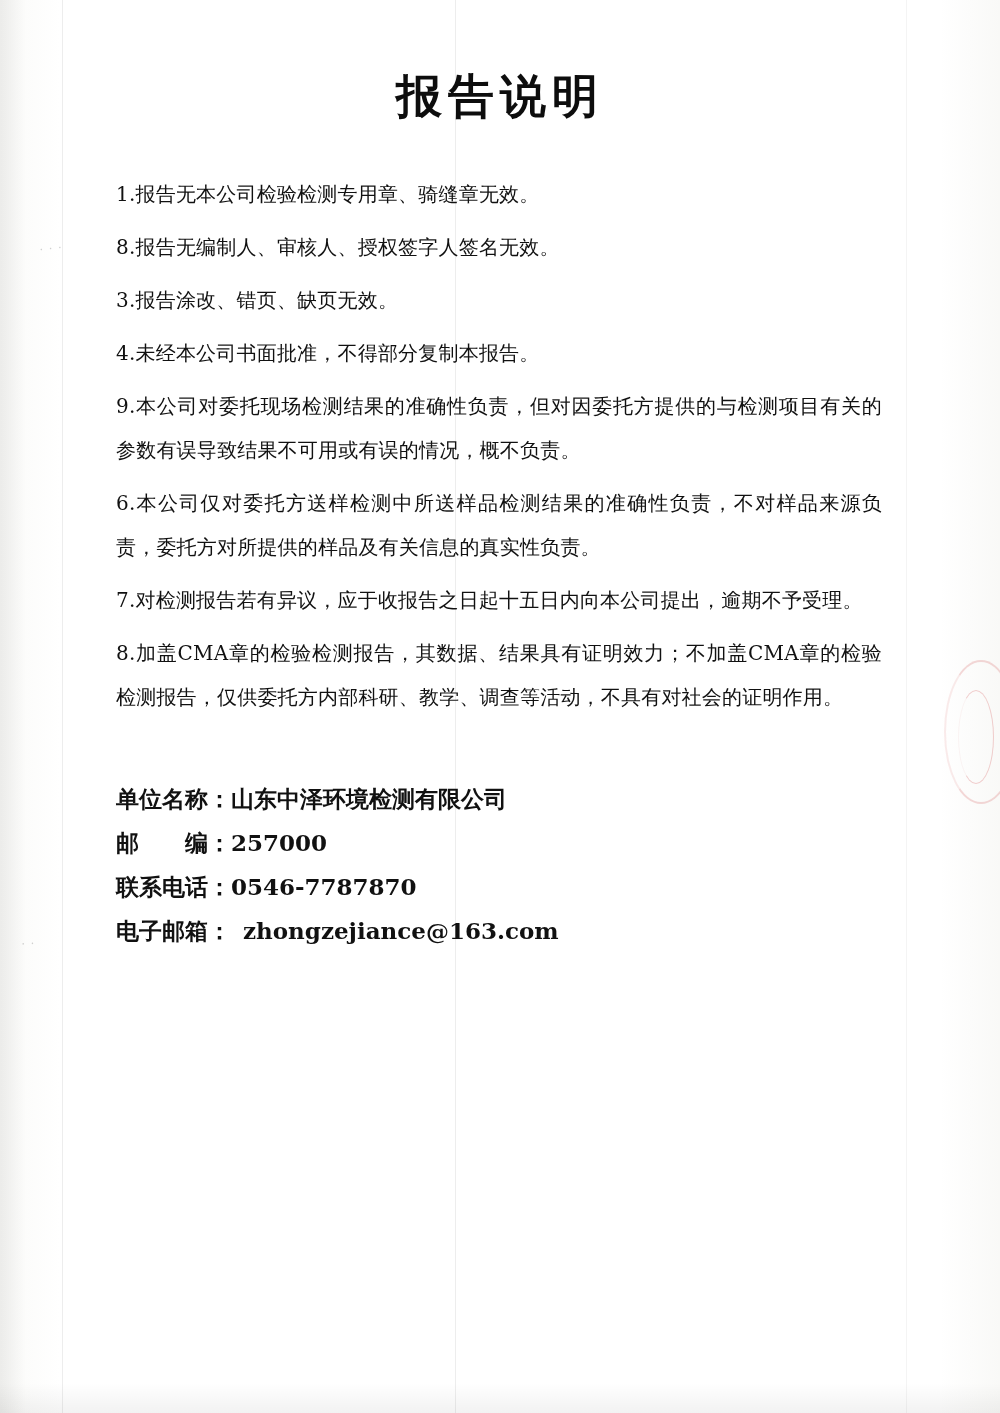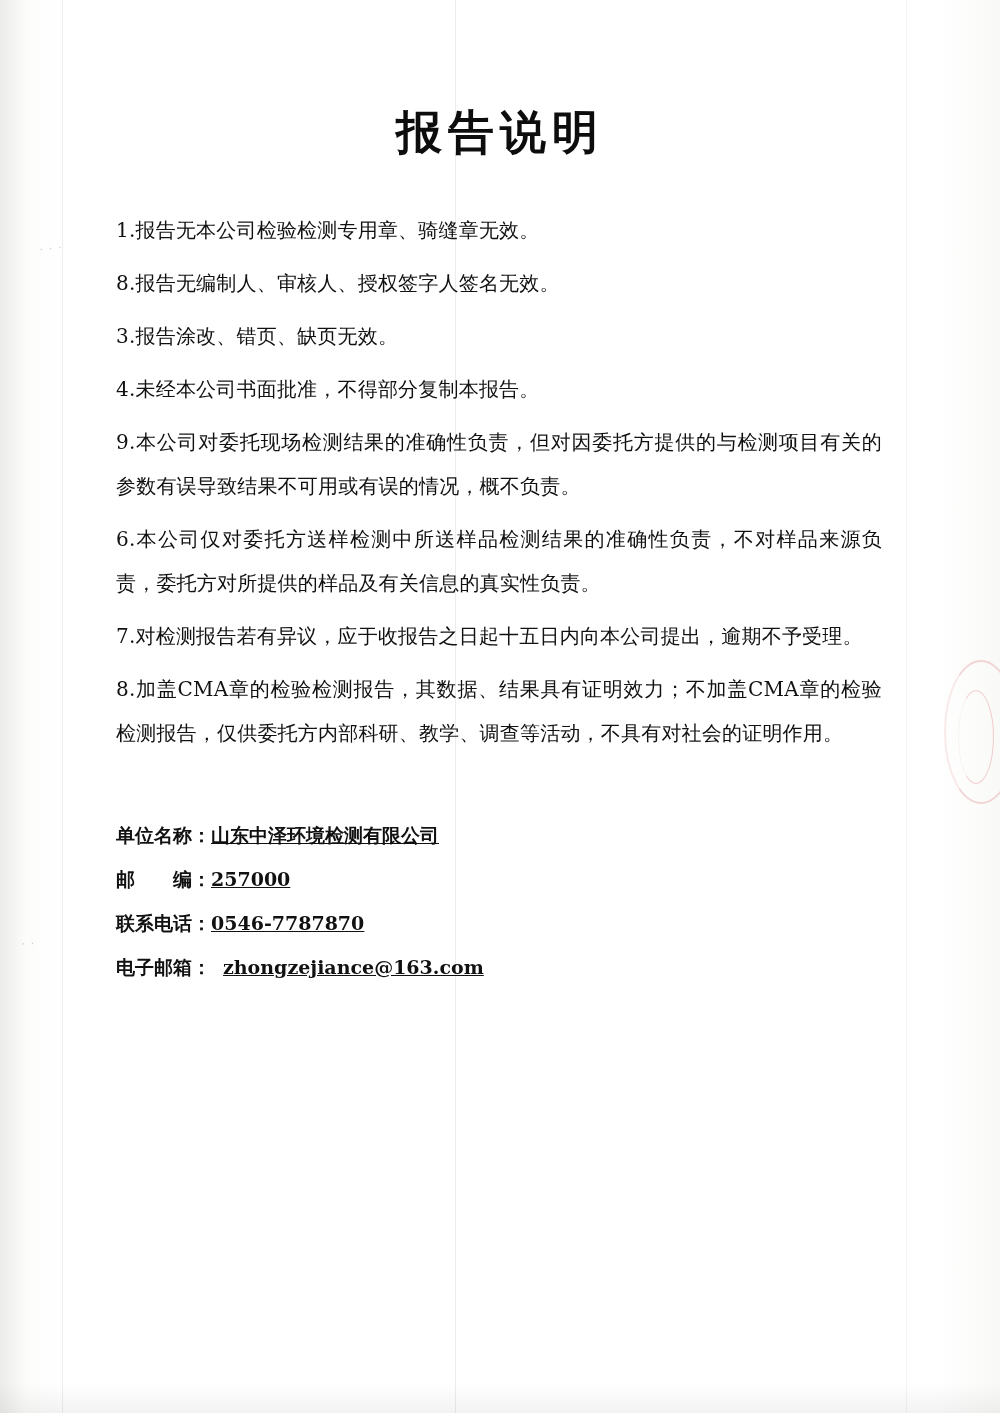--- a/index.html
+++ b/index.html
@@ -92,21 +92,21 @@
     top: 0;
   }
 
   .doc-title {
     text-align: center;
     font-family: "DejaVu Serif", "Liberation Serif", serif;
     font-weight: 700;
     font-size: 46px;
     letter-spacing: 6px;
     margin: 0;
-    padding-top: 102px;
+    padding-top: 66px;
     color: #0d0d0d;
   }
 
   .clauses {
     margin: 44px 118px 0 116px;
   }
   .clause {
     font-family: "DejaVu Serif", "Liberation Serif", serif;
     font-weight: 400;
     font-size: 20px;
@@ -118,30 +118,29 @@
   }
 
   .contact {
     margin: 58px 118px 0 116px;
   }
   .contact-row {
     display: flex;
     align-items: flex-end;
     font-family: "DejaVu Serif", "Liberation Serif", serif;
     font-weight: 700;
-    font-size: 19px;
+    font-size: 23px;
     line-height: 44px;
     color: #111;
   }
   .contact-row .label {
     white-space: pre;
   }
   .contact-row .value {
     white-space: pre;
-    text-decoration: underline;
   }
   .contact-cont {
     font-family: "DejaVu Serif", "Liberation Serif", serif;
     font-weight: 700;
     font-size: 19px;
     line-height: 44px;
     padding-left: 106px;
     color: #111;
   }
   .email-value {

